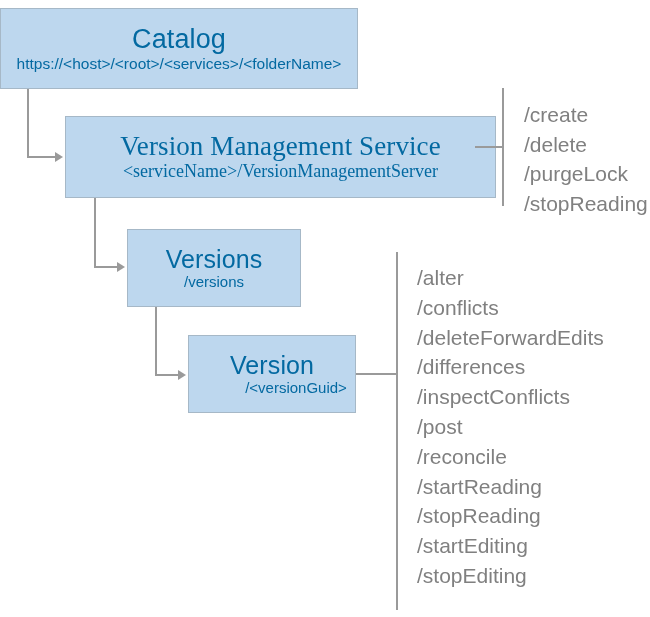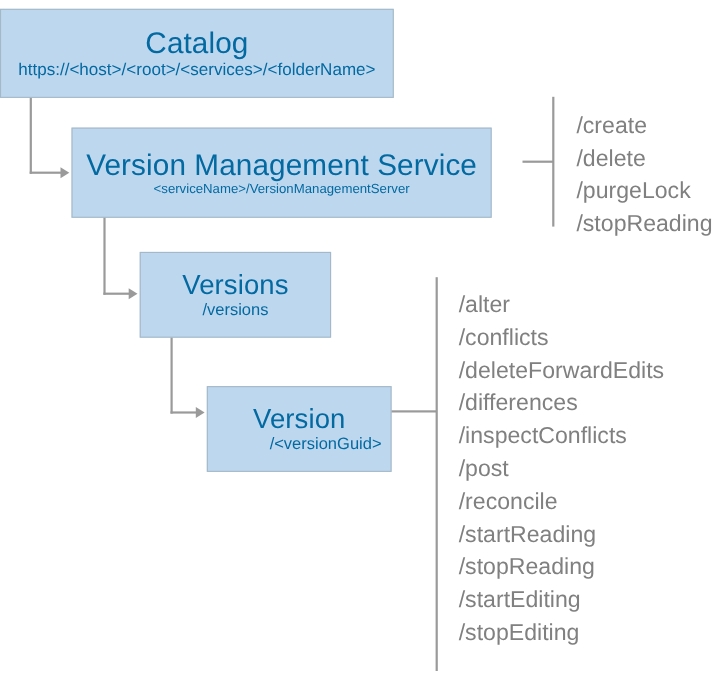--- a/index.html
+++ b/index.html
@@ -40,29 +40,29 @@
     line-height: 1.1;
     margin-top: 1px;
     white-space: nowrap;
   }
 
   
   #node-catalog   { left: 0px;   top: 8px;   width: 358px; height: 81px; }
   #node-catalog .node-title { font-size: 27px; }
   #node-catalog .node-sub   { font-size: 15.5px; }
 
-  #node-service   { left: 65px;  top: 116px; width: 382px; height: 82px; }
+  #node-service   { left: 65px;  top: 116px; width: 431px; height: 82px; font-family: Liberation Serif, serif; }
   #node-service .node-title { font-size: 27px; }
-  #node-service .node-sub   { font-size: 12px; }
+  #node-service .node-sub   { font-size: 18px; }
 
   #node-versions  { left: 127px; top: 229px; width: 174px; height: 78px; }
   #node-versions .node-title { font-size: 25px; }
   #node-versions .node-sub   { font-size: 15px; }
 
-  #node-version   { left: 188px; top: 351px; width: 168px; height: 78px; }
+  #node-version   { left: 188px; top: 335px; width: 168px; height: 78px; }
   #node-version .node-title { font-size: 25px; }
   #node-version .node-sub   { font-size: 15px; margin-left: 48px; }
 
   
   .conn {
     position: absolute;
     background: #9a9a9a;
   }
   .conn-v { width: 2px; }
   .conn-h { height: 2px; }

